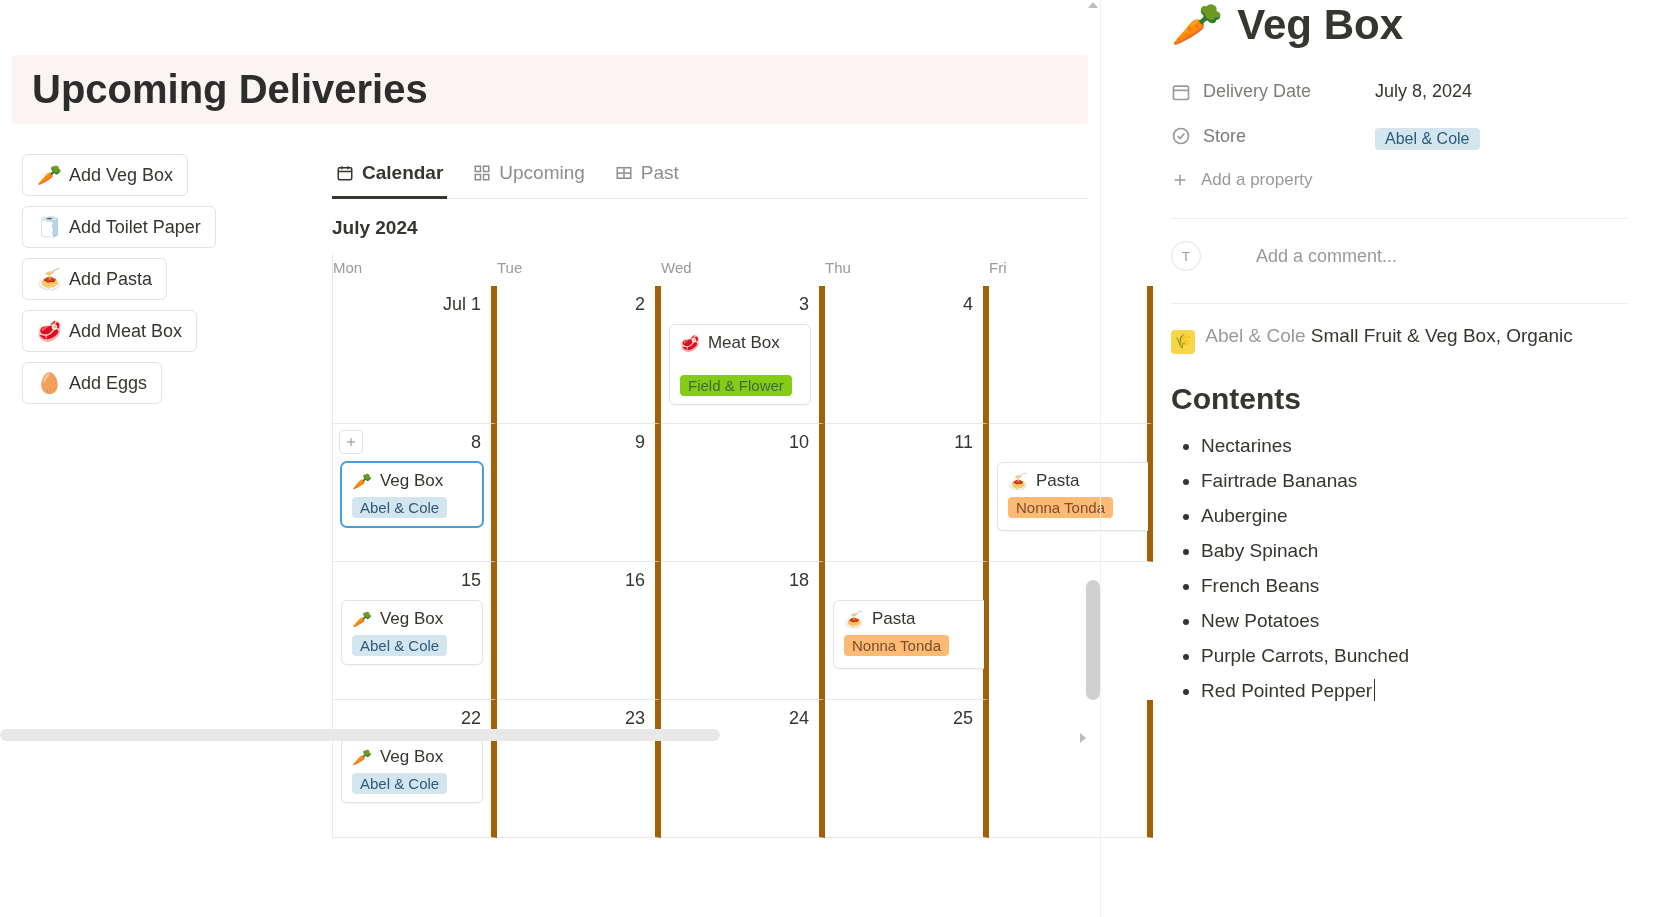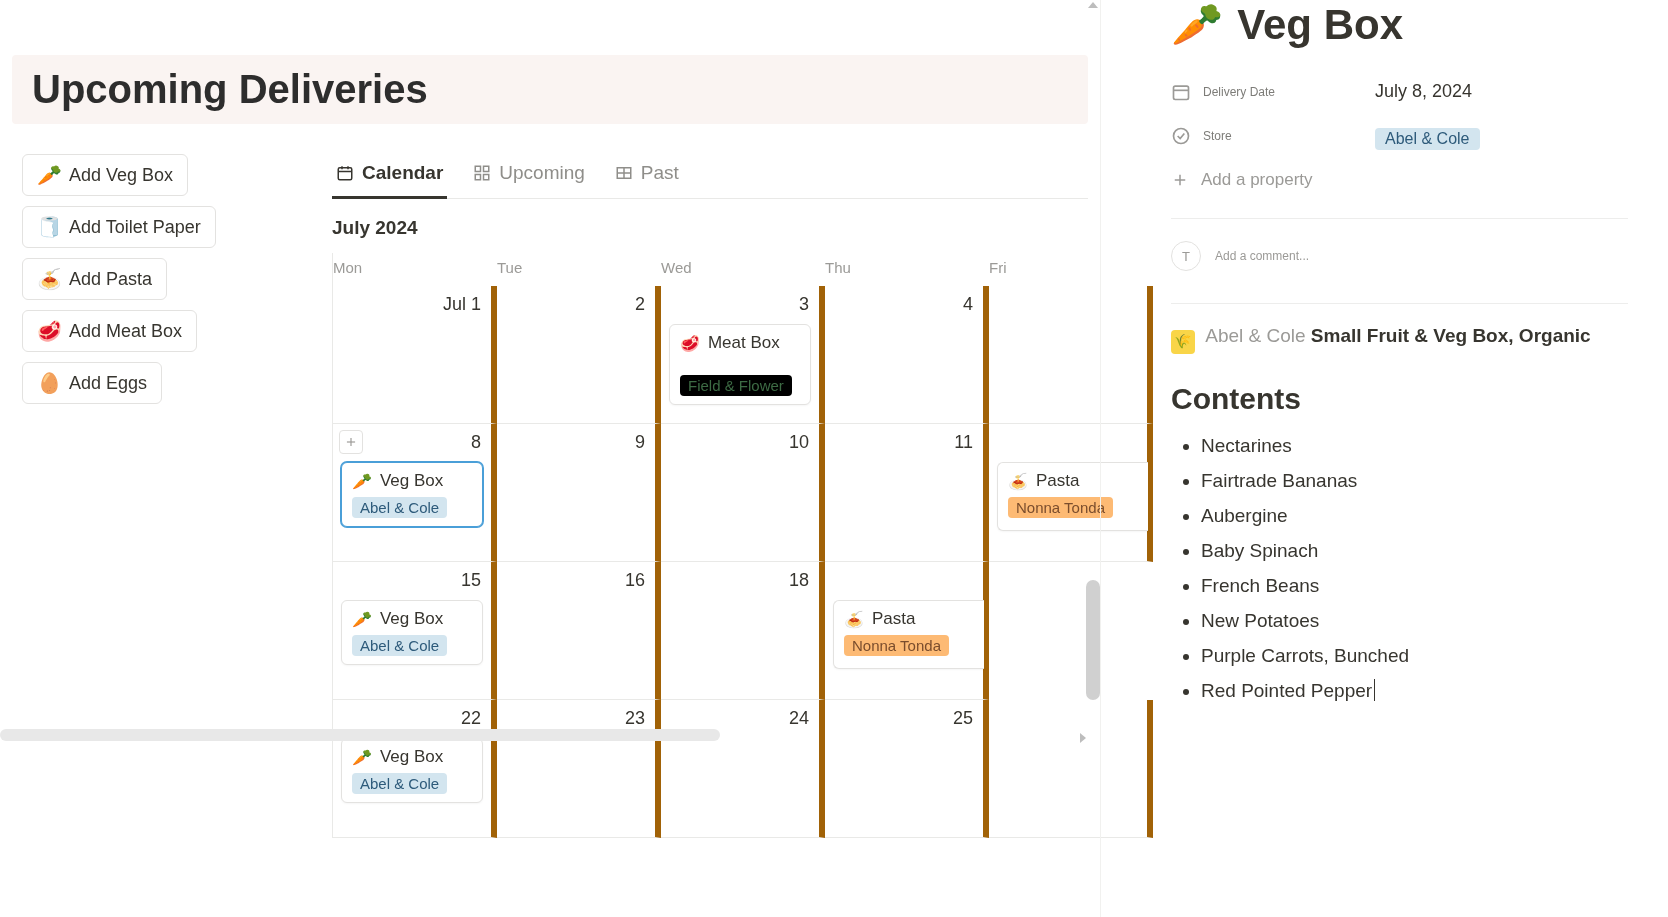--- a/index.html
+++ b/index.html
@@ -154,21 +154,21 @@
   .event-emoji { font-size: 16px; }
   .event-title { font-size: 17px; font-weight: 500; }
   .event-tag {
     display: inline-block;
     margin-top: 6px;
     font-size: 15px;
     padding: 2px 8px;
     border-radius: 4px;
   }
   .tag-blue { background: #d3e5ef; color: #2d5a7a; }
-  .tag-green { background: #000000; color: #3d6b44; margin-top: 22px; }
+  .tag-green { background: #84cc16; color: #3d6b44; margin-top: 22px; }
   .tag-orange { background: #fdba74; color: #7a4d2d; white-space: nowrap; overflow: hidden; }
 
   
   .side-panel {
     position: absolute;
     left: 1100px; top: 0;
     width: 568px;
     height: 917px;
     padding: 0 40px 0 70px;
     border-left: 1px solid #f1f1ef;
@@ -182,43 +182,43 @@
   .side-title-emoji { font-size: 42px; }
   .side-title { font-size: 42px; font-weight: 800; }
   .props { margin-top: 22px; }
   .prop-row {
     display: flex;
     align-items: center;
     gap: 12px;
     padding: 10px 0;
   }
   .prop-icon { width: 20px; height: 20px; color: #9b9a97; flex-shrink:0; }
-  .prop-label { font-size: 12px; color: #7d7c78; width: 160px; }
+  .prop-label { font-size: 18px; color: #7d7c78; width: 160px; }
   .prop-value { font-size: 18px; color: #37352f; }
   .prop-value .tag-blue { font-size: 16px; padding: 2px 10px; }
   .add-prop { color: #9b9a97; font-size: 17px; display:flex; align-items:center; gap:12px; padding:10px 0; cursor:pointer; }
   .plus-icon-sm { width:18px; height:18px; color:#9b9a97; }
   .divider { border-top: 1px solid #ededec; margin: 18px 0; }
   .comment-row { display:flex; align-items:center; gap:14px; padding:4px 0 14px 0; }
   .avatar {
     width: 30px; height: 30px; border-radius: 50%;
     border: 1px solid #e3e2e0;
     display:flex; align-items:center; justify-content:center;
     font-size: 13px; color: #9b9a97; background:#fff;
   }
-  .comment-placeholder { color:#9b9a97; font-size:12px; }
+  .comment-placeholder { color:#9b9a97; font-size:18px;margin-left:41px; }
   .body-block { margin-top: 6px; font-size: 19px; line-height:1.5; }
   .body-block .inline-icon {
     display:inline-flex; width:24px; height:24px;
     background:#f9d548; border-radius:4px;
     align-items:center; justify-content:center;
     font-size:14px; vertical-align:-4px; margin-right:6px;
   }
   .body-block .grey { color:#9b9a97; }
-  .body-block .bold { font-weight:700; }
+  .body-block .bold { font-weight:400; }
   .contents-h { font-size:30px; font-weight:800; margin-top:28px; }
   .contents-list { list-style: disc; padding-left: 30px; margin-top:12px; }
   .contents-list li { font-size:19px; line-height:1.85; }
   .cursor { display:inline-block; width:1px; height:22px; background:#37352f; vertical-align:-4px; margin-left:2px; }
 
   .scroll-stub {
     position:absolute;
     right:0; top:580px;
     width:14px; height:120px;
     background:#d0d0d0;

